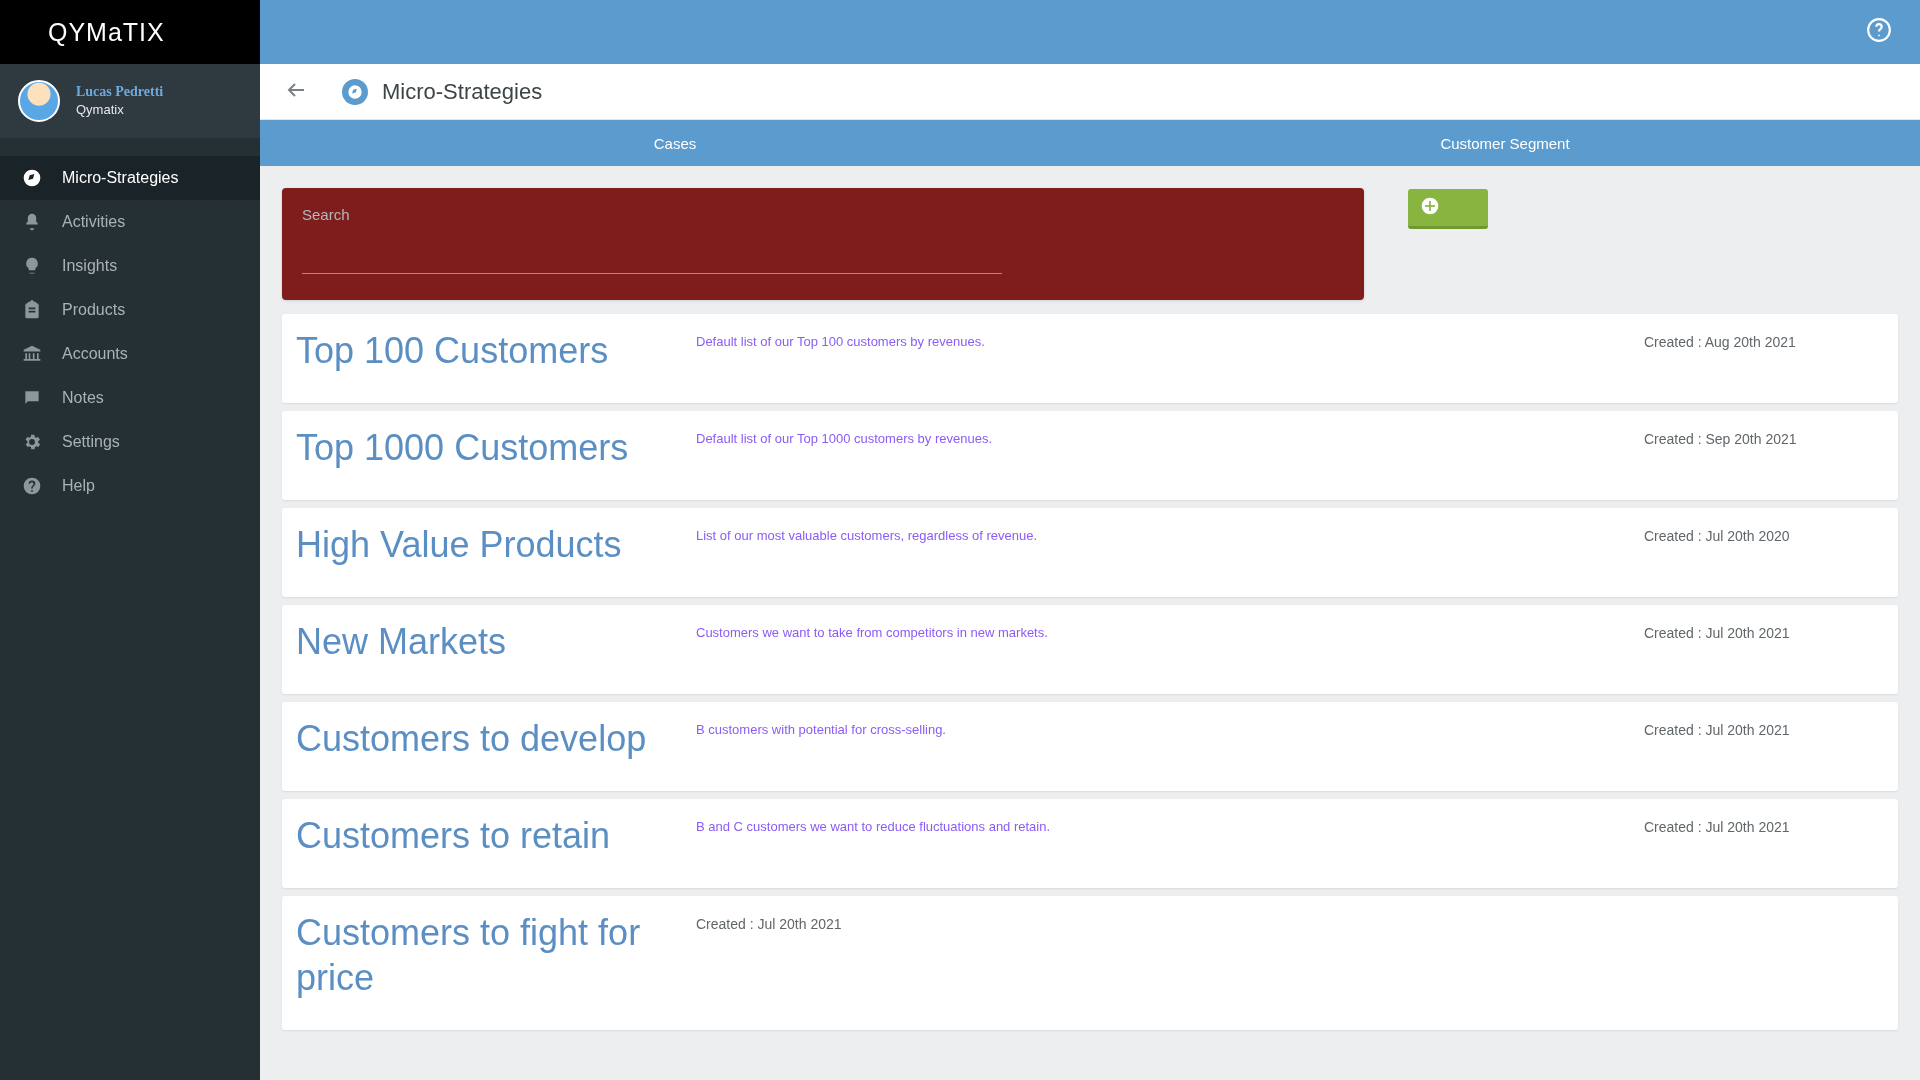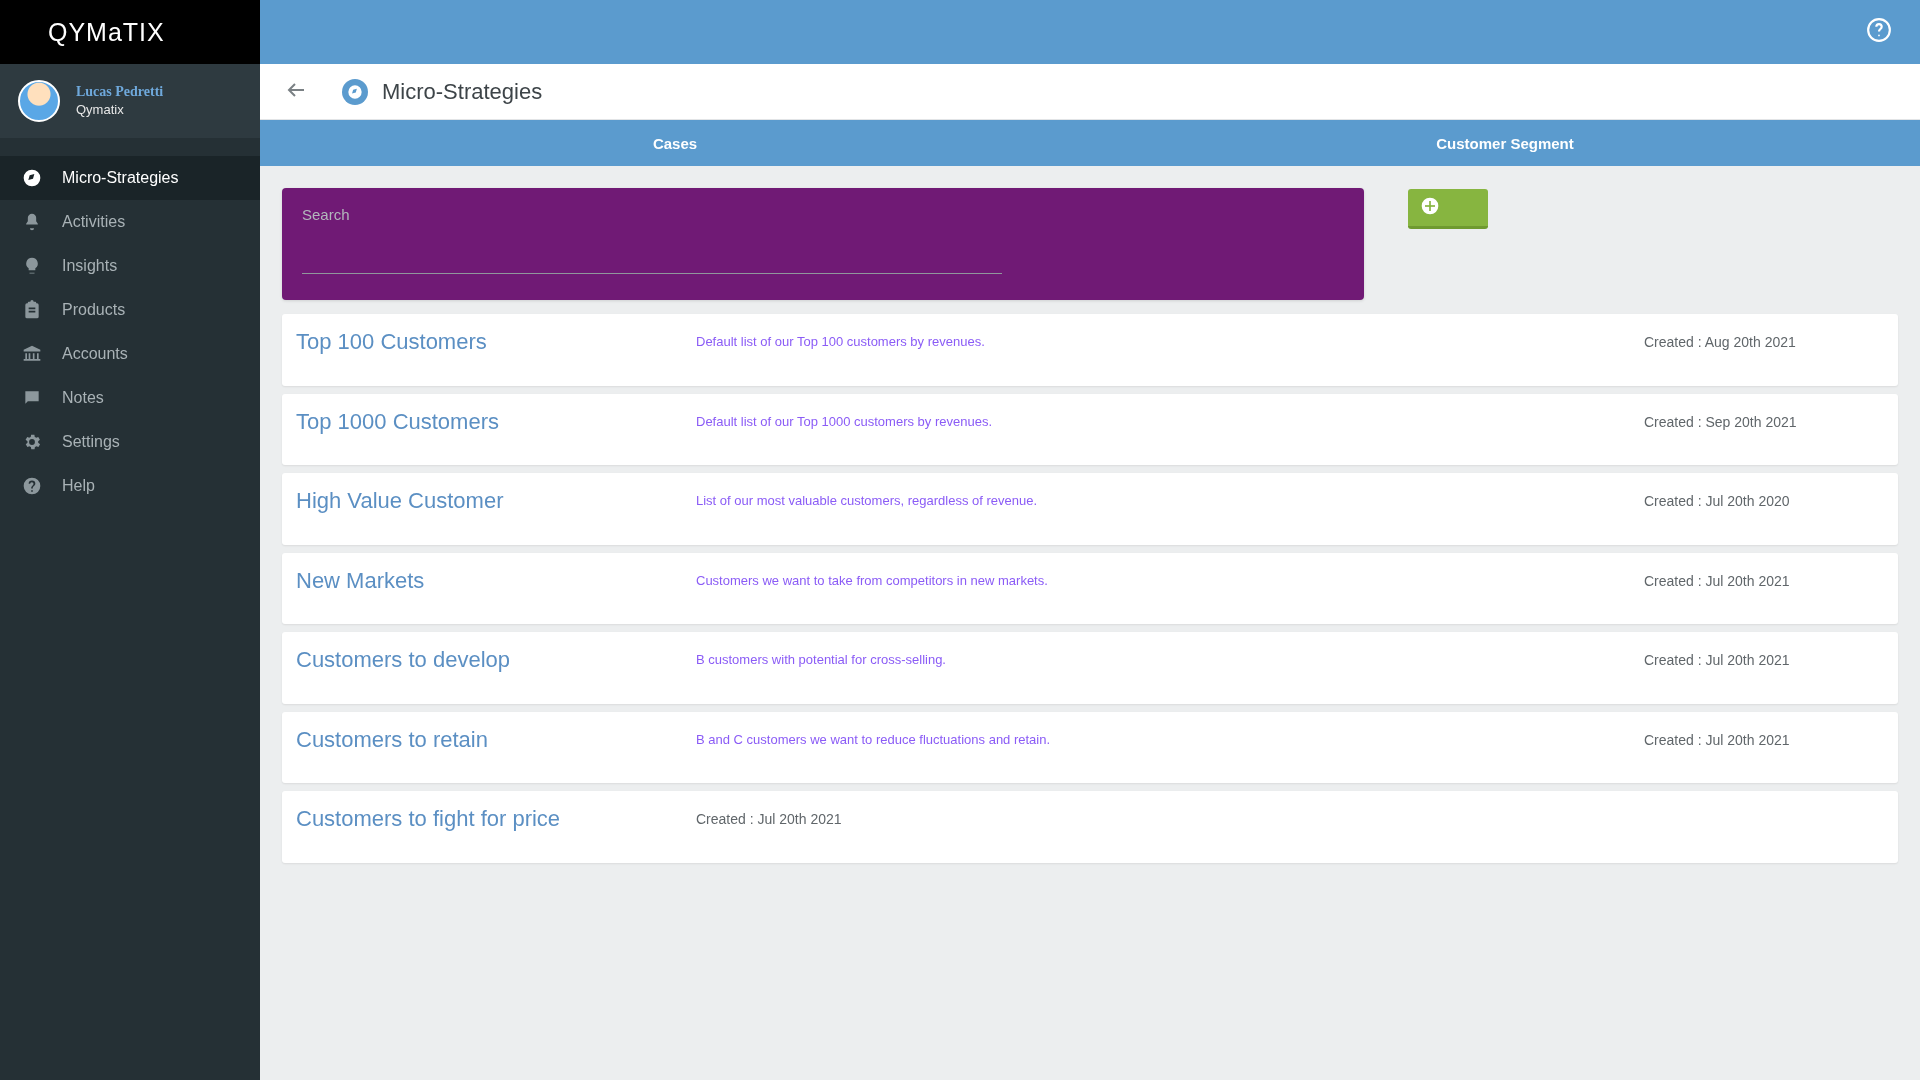--- a/index.html
+++ b/index.html
@@ -31,35 +31,35 @@
 
 .title-row { background: #fff; height: 56px; display: flex; align-items: center; padding: 0 18px; border-bottom:1px solid #e2e4e6;}
 .title-row .back svg { width: 24px; height: 24px; stroke: #7a8084; fill:none; stroke-width:2; }
 .title-row .back { cursor:pointer; padding:6px; border-radius:50%; }
 .title-row .compass { width: 26px; height: 26px; border-radius: 50%; background:#5b9bce; display:flex; align-items:center; justify-content:center; margin: 0 14px 0 28px; }
 .title-row .compass svg { width:16px; height:16px; fill:#fff;}
 .title-row h1 { font-size: 22px; font-weight: 400; color: #3d4448; }
 
 
 .tabs { height: 46px; background:#5b9bce; display:flex; }
-.tab { flex:1; display:flex; align-items:center; justify-content:center; color:#fff; font-size:15px; font-weight:700; cursor:pointer; }
+.tab { flex:1; display:flex; align-items:center; justify-content:center; color:#fff; font-size:15px; font-weight:400; cursor:pointer; }
 
 
 .content { padding: 22px; overflow-y: auto; flex:1; }
 .toolbar { display:flex; align-items:flex-start; gap:44px; margin-bottom: 14px; }
-.search-card { background:#701a75; border-radius:4px; box-shadow:0 1px 3px rgba(0,0,0,.12); padding: 18px 20px 26px; flex: 0 0 1082px; }
+.search-card { background:#7f1d1d; border-radius:4px; box-shadow:0 1px 3px rgba(0,0,0,.12); padding: 18px 20px 26px; flex: 0 0 1082px; }
 .search-label { color:#b2b8bc; font-size:15px; }
 .search-input { width: 700px; border:none; border-bottom:1px solid #90979c; font-size:17px; padding:8px 2px 4px; outline:none; margin-top:18px; background:transparent; }
 .add-btn { width: 80px; height: 40px; background:#87b540; border:none; border-bottom:3px solid #6f9a30; border-radius:3px; cursor:pointer; display:flex; align-items:center; justify-content:flex-start; padding-left:12px; margin-top:1px;}
 .add-btn svg { width:20px; height:20px; fill:#fff; }
 
 .list { display:flex; flex-direction:column; gap:8px; }
 .card { background:#fff; border-radius:3px; box-shadow:0 1px 2px rgba(0,0,0,.08); display:flex; padding: 14px 24px 30px 14px; }
 .card-title { flex: 0 0 400px; padding-right:12px; }
-.card-title a { color:#5b8fc3; font-size:22px; font-weight:300; text-decoration:none; line-height:1.25; display:block;}
+.card-title a { color:#5b8fc3; font-size:36px; font-weight:300; text-decoration:none; line-height:1.25; display:block;}
 .card-desc { flex:1; color:#8b5cf6; font-size:13px; padding-top:6px; }
 .card-meta { flex: 0 0 230px; text-align:left; color:#60666a; font-size:14px; padding-top:6px;}
 </style>
 </head>
 <body>
 
 <div class="app">
 
   <aside class="sidebar">
     <div class="brand-bar">
@@ -196,21 +196,21 @@
           </div>
           <div class="card">
             <div class="card-title">
               <a href="#">Top 1000 Customers</a>
             </div>
             <div class="card-desc">Default list of our Top 1000 customers by revenues.</div>
             <div class="card-meta">Created : Sep 20th 2021</div>
           </div>
           <div class="card">
             <div class="card-title">
-              <a href="#">High Value Customer</a>
+              <a href="#">High Value Products</a>
             </div>
             <div class="card-desc">List of our most valuable customers, regardless of revenue.</div>
             <div class="card-meta">Created : Jul 20th 2020</div>
           </div>
           <div class="card">
             <div class="card-title">
               <a href="#">New Markets</a>
             </div>
             <div class="card-desc">Customers we want to take from competitors in new markets.</div>
             <div class="card-meta">Created : Jul 20th 2021</div>

